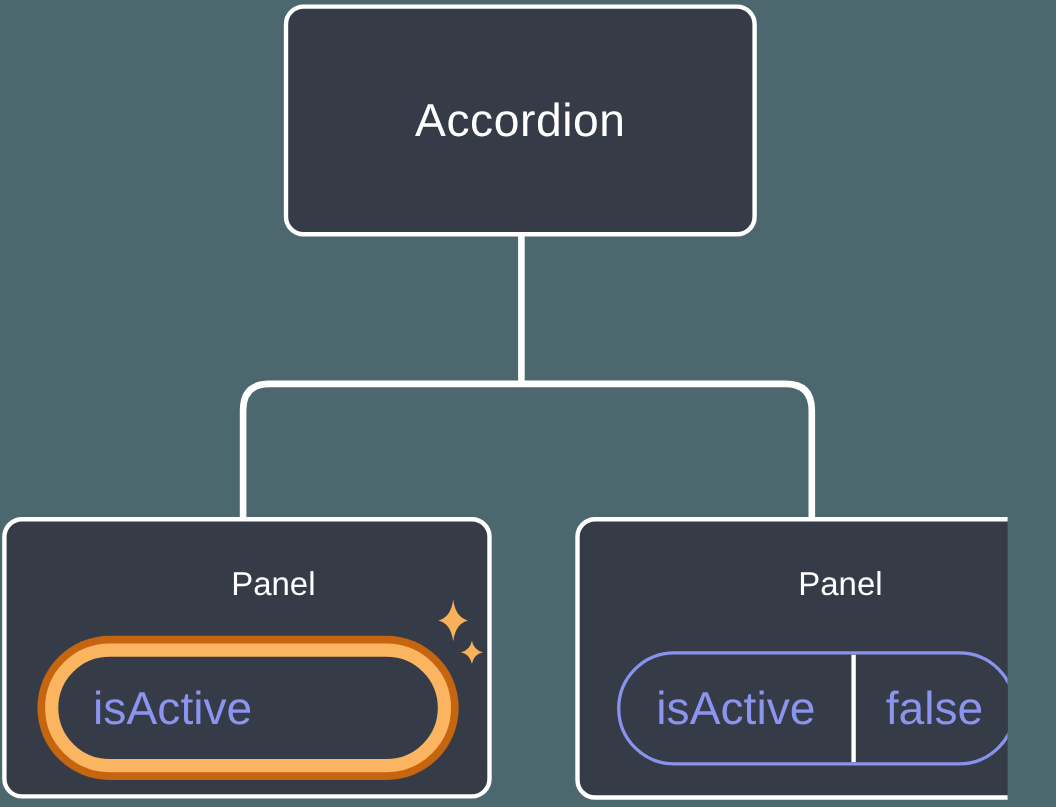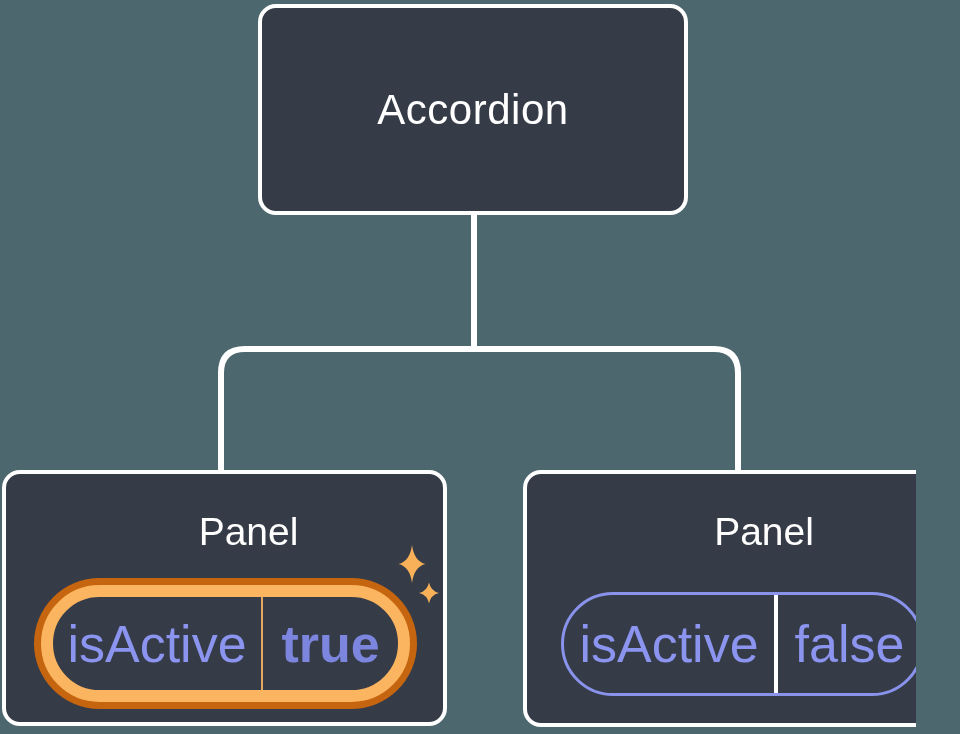--- a/index.html
+++ b/index.html
@@ -16,40 +16,40 @@
   .node-accordion{
     left:258px;top:4px;width:430px;height:211px;
     display:flex;align-items:center;justify-content:center;
   }
   .node-label{color:#FFFFFF;font-size:42px;font-weight:500;letter-spacing:0.5px;}
   .node-panel-left{left:2px;top:470px;width:445px;height:256px;}
   .node-panel-right{left:523px;top:470px;width:434px;height:257px;}
   .panel-title{
     position:absolute;left:0;right:0;top:36px;height:44px;
     display:flex;align-items:center;justify-content:center;
-    color:#FFFFFF;font-size:39px;font-weight:500;padding-left:48px;
+    color:#FFFFFF;font-size:30px;font-weight:500;padding-left:48px;
   }
   .pill{
     position:absolute;box-sizing:border-box;border-radius:999px;
     display:flex;align-items:stretch;overflow:hidden;
   }
   .pill-active{
     left:35px;top:111px;width:369px;height:117px;
     border:12px solid #FBB45F;
     box-shadow:0 0 0 7px #C6650F;
     background:#353B47;
   }
   .pill-inactive{
     left:34px;top:118px;width:363px;height:104px;
     border:3px solid #8A93EC;
     background:#353B47;
   }
   .pill .cell{
     display:flex;align-items:center;justify-content:center;
-    font-size:52px;color:#8B94EE;
+    font-size:42px;color:#8B94EE;
   }
   .pill-active .cell-key{flex:0 0 208px;}
   .pill-active .cell-value{
     flex:1 1 auto;border-left:2px solid #E3A75D;
     color:#7C86DE;font-weight:700;
   }
   .pill-inactive .cell-key{flex:0 0 210px;}
   .pill-inactive .cell-value{flex:1 1 auto;border-left:4px solid #ffffff;}
   .sparkles{position:absolute;left:384px;top:68px;width:52px;height:66px;}
 </style>
@@ -67,21 +67,20 @@
 
   <div class="node node-accordion">
     <span class="node-label">Accordion</span>
   </div>
 
   <div class="node node-panel-left">
     <div class="panel-title">Panel</div>
 
     <div class="pill pill-active">
       <div class="cell cell-key">isActive</div>
-      <div class="cell cell-value">true</div>
     </div>
 
     <svg class="sparkles" viewBox="0 0 52 66" fill="none">
       <path d="M 22 3 Q 24.2 19.4 35.5 22 Q 24.2 24.6 22 41 Q 19.8 24.6 8.5 22 Q 19.8 19.4 22 3 Z" fill="#F8B159"></path>
       <path d="M 39 40.5 Q 40.8 49.2 49 51 Q 40.8 52.8 39 61.5 Q 37.2 52.8 29 51 Q 37.2 49.2 39 40.5 Z" fill="#F8B159"></path>
     </svg>
   </div>
 
   <div class="node node-panel-right">
     <div class="panel-title">Panel</div>

